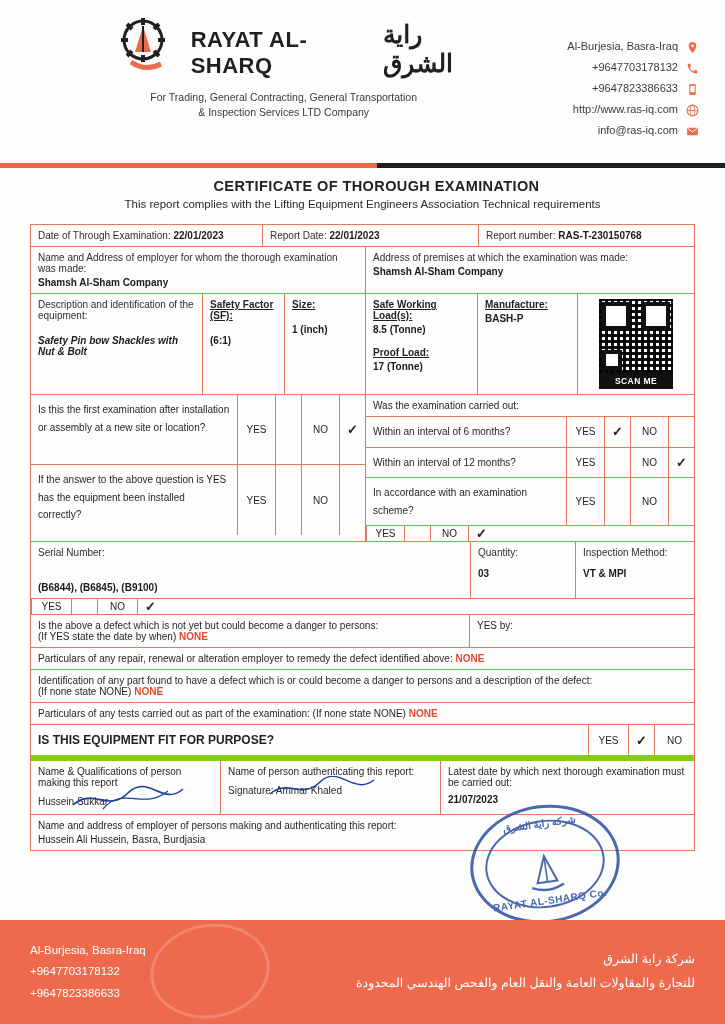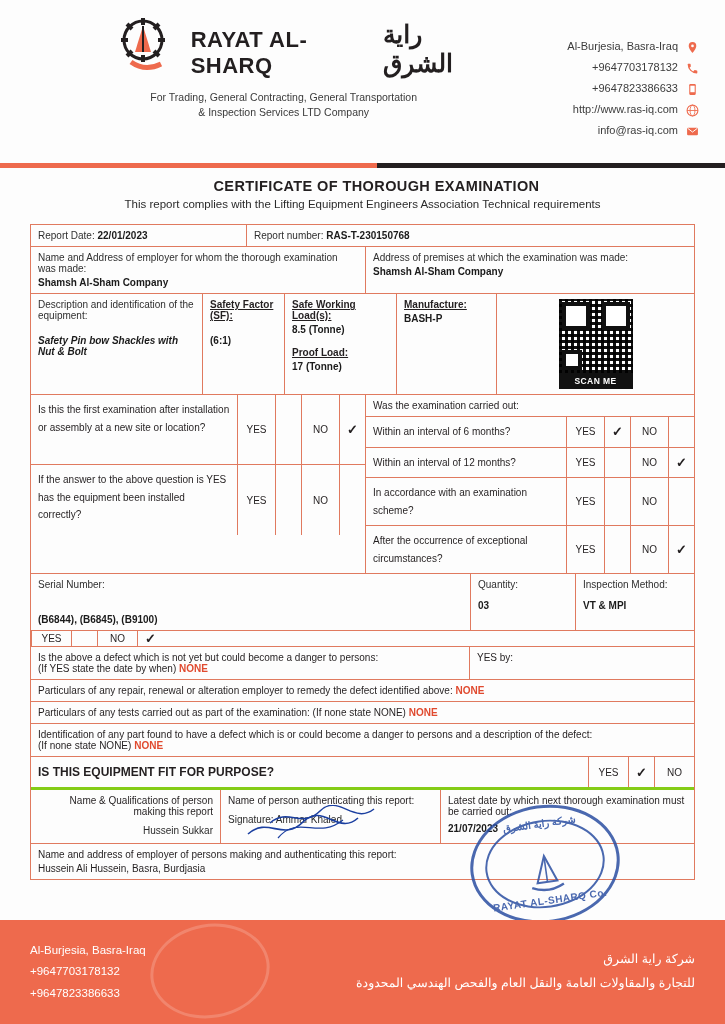--- a/index.html
+++ b/index.html
@@ -155,29 +155,29 @@
   .r5 .c3 { flex:1; }
 
   
   .ynrow { display:flex; border-bottom:1px solid #e07a5f; }
   .ynrow .q { flex:1; padding:5px 7px; line-height:1.5; }
   .ynrow .y { width:40px; border-left:1px solid #e07a5f; display:flex;align-items:center;justify-content:center;}
   .ynrow .t1 { width:26px; border-left:1px solid #e07a5f;}
   .ynrow .n { width:40px; border-left:1px solid #e07a5f; display:flex;align-items:center;justify-content:center;}
   .ynrow .t2 { width:26px; border-left:1px solid #e07a5f; display:flex;align-items:center;justify-content:center;}
 
-  .fit-row { display:flex; border-bottom:3px solid #84cc16; }
+  .fit-row { display:flex; border-bottom:6px solid #84cc16; }
   .fit-row .q { flex:1; padding:8px 7px; font-weight:bold; font-size:12px; }
   .fit-row .y { width:40px; border-left:1px solid #e07a5f; display:flex;align-items:center;justify-content:center;}
   .fit-row .t1 { width:26px; border-left:1px solid #e07a5f; display:flex;align-items:center;justify-content:center;}
   .fit-row .n { width:40px; border-left:1px solid #e07a5f; display:flex;align-items:center;justify-content:center;}
 
   
   .sigrow { display:flex; min-height:54px; border-bottom:1px solid #e07a5f; }
-  .sigrow .c1 { width:190px;text-align:right; }
+  .sigrow .c1 { width:190px; }
   .sigrow .c2 { width:220px; }
   .sigrow .c3 { flex:1; }
   .namefill { color:#2b2b2b; font-size:10px; }
 
   .lastrow { min-height:34px; padding:5px 7px; }
 
   
   .stamp {
     position:absolute;
     left: 470px; top: 805px;
@@ -314,20 +314,24 @@
   </div>
 
   <div class="title-wrap">
     <div class="doc-title">CERTIFICATE OF THOROUGH EXAMINATION</div>
     <div class="doc-sub">This report complies with the Lifting Equipment Engineers Association Technical requirements</div>
   </div>
 
   <div class="form">
 
     <div class="row r1">
+      <div class="cell c1">
+        <span class="lbl">Date of Through Examination:</span>
+        <span class="val">22/01/2023</span>
+      </div>
       <div class="cell c2">
         <span class="lbl">Report Date:</span>
         <span class="val">22/01/2023</span>
       </div>
       <div class="cell c3">
         <span class="lbl">Report number:</span>
         <span class="val">RAS-T-230150768</span>
       </div>
     </div>
 
@@ -344,20 +348,24 @@
 
     <div class="row r3">
       <div class="cell c1">
         <div class="lbl">Description and identification of the equipment:</div>
         <div class="val ital" style="margin-top:14px">Safety Pin bow Shackles with</div>
         <div class="val ital">Nut &amp; Bolt</div>
       </div>
       <div class="cell c2">
         <div class="bold u">Safety Factor (SF):</div>
         <div class="val" style="margin-top:14px">(6:1)</div>
+      </div>
+      <div class="cell c3">
+        <div class="bold u">Size:</div>
+        <div class="val" style="margin-top:14px">1 (inch)</div>
       </div>
       <div class="cell c4">
         <div class="bold u">Safe Working Load(s):</div>
         <div class="val mt2">8.5 (Tonne)</div>
         <div class="bold u" style="margin-top:12px">Proof Load:</div>
         <div class="val mt2">17 (Tonne)</div>
       </div>
       <div class="cell c5">
         <div class="bold u">Manufacture:</div>
         <div class="val mt2">BASH-P</div>
@@ -411,21 +419,20 @@
 
         <div class="qrow">
           <div class="qtext" style="flex:1">In accordance with an examination scheme?</div>
           <div class="ycell">YES</div>
           <div class="tick"></div>
           <div class="ycell">NO</div>
           <div class="tick"></div>
         </div>
 
         <div class="qrow" style="border-bottom:none">
-          <div class="qtext" style="flex:1">After the occurrence of exceptional circumstances?</div>
           <div class="ycell">YES</div>
           <div class="tick"></div>
           <div class="ycell">NO</div>
           <div class="tick chk">✓</div>
         </div>
       </div>
     </div>
 
     <div class="row r5">
       <div class="cell c1">
@@ -464,32 +471,32 @@
 
     <div class="row">
       <div class="cell" style="flex:1">
         <span>Particulars of any repair, renewal or alteration employer to remedy the defect identified above:</span>
         <span class="red bold">NONE</span>
       </div>
     </div>
 
     <div class="row">
       <div class="cell" style="flex:1">
-        <span>Particulars of any tests carried out as part of the examination:  (If none state NONE)</span>
-        <span class="red bold">NONE</span>
-      </div>
-    </div>
-
-    <div class="row">
-      <div class="cell" style="flex:1">
         <div>Identification of any part found to have a defect which is or could become a danger to persons and a description of the defect:</div>
         <div>
           <span>(If none state NONE)</span>
           <span class="red bold">NONE</span>
         </div>
+      </div>
+    </div>
+
+    <div class="row">
+      <div class="cell" style="flex:1">
+        <span>Particulars of any tests carried out as part of the examination:  (If none state NONE)</span>
+        <span class="red bold">NONE</span>
       </div>
     </div>
 
     <div class="fit-row">
       <div class="q">IS THIS EQUIPMENT FIT FOR PURPOSE?</div>
       <div class="y">YES</div>
       <div class="t1 chk">✓</div>
       <div class="n">NO</div>
     </div>
 

